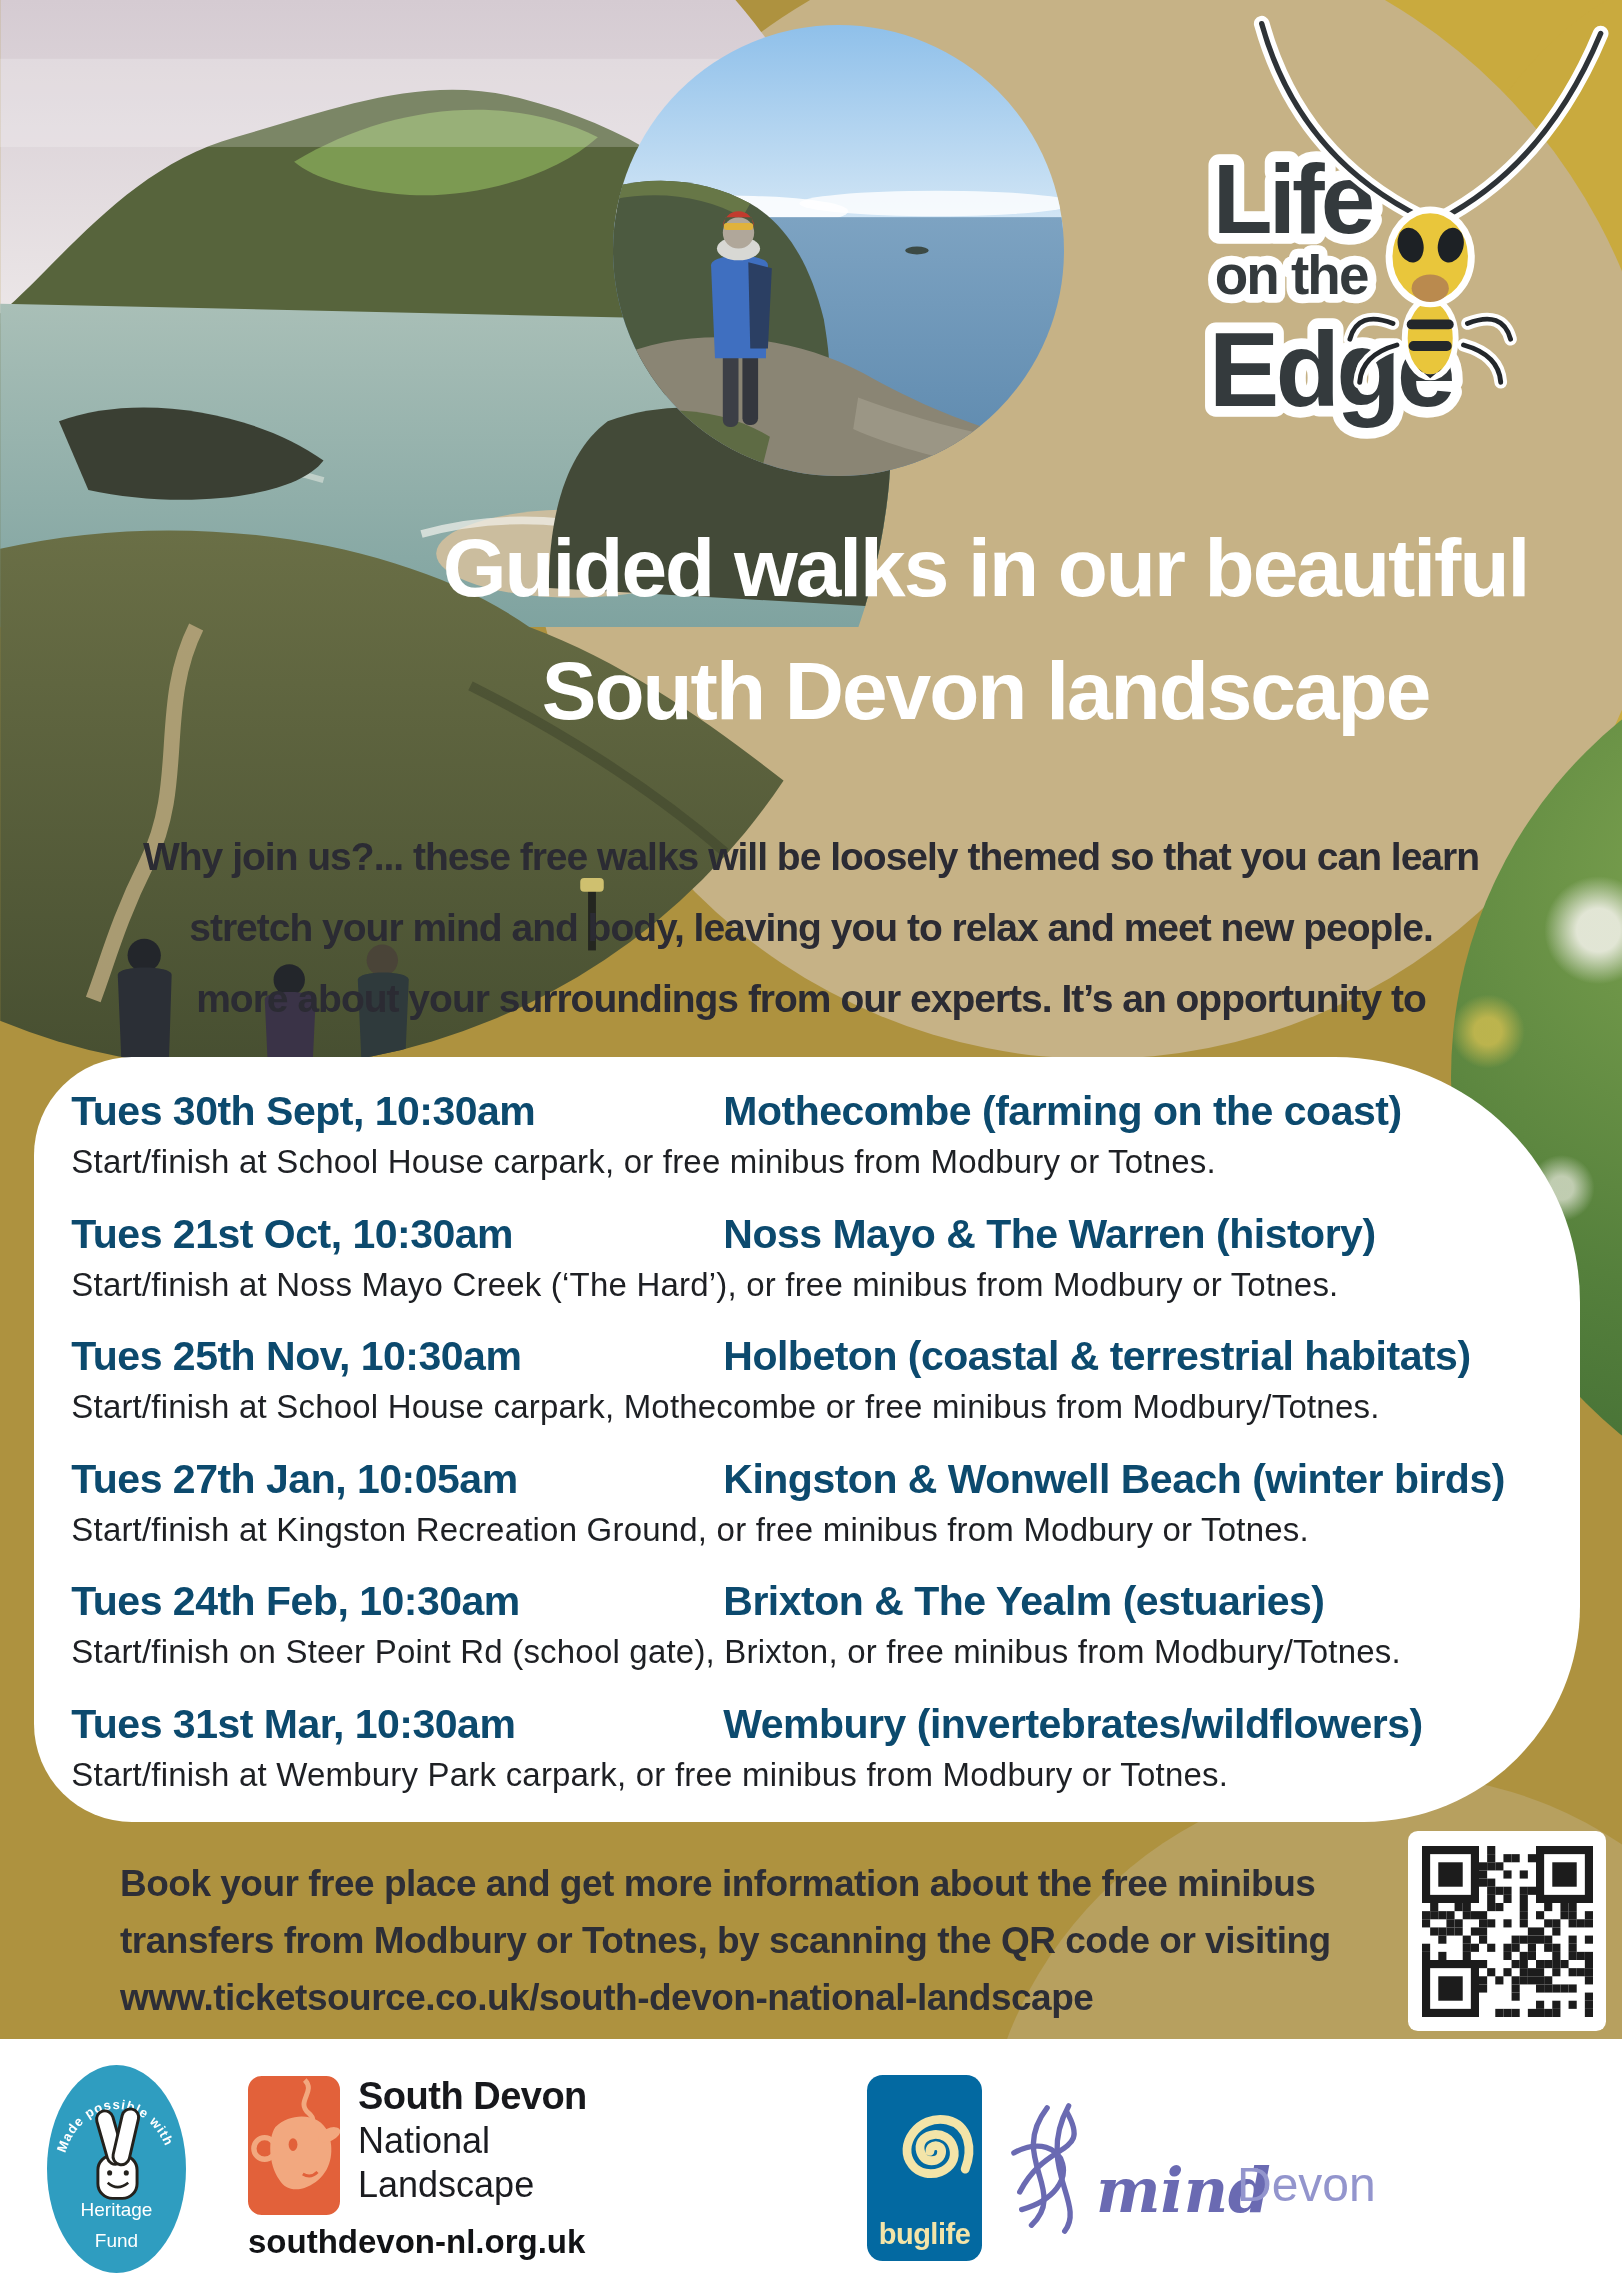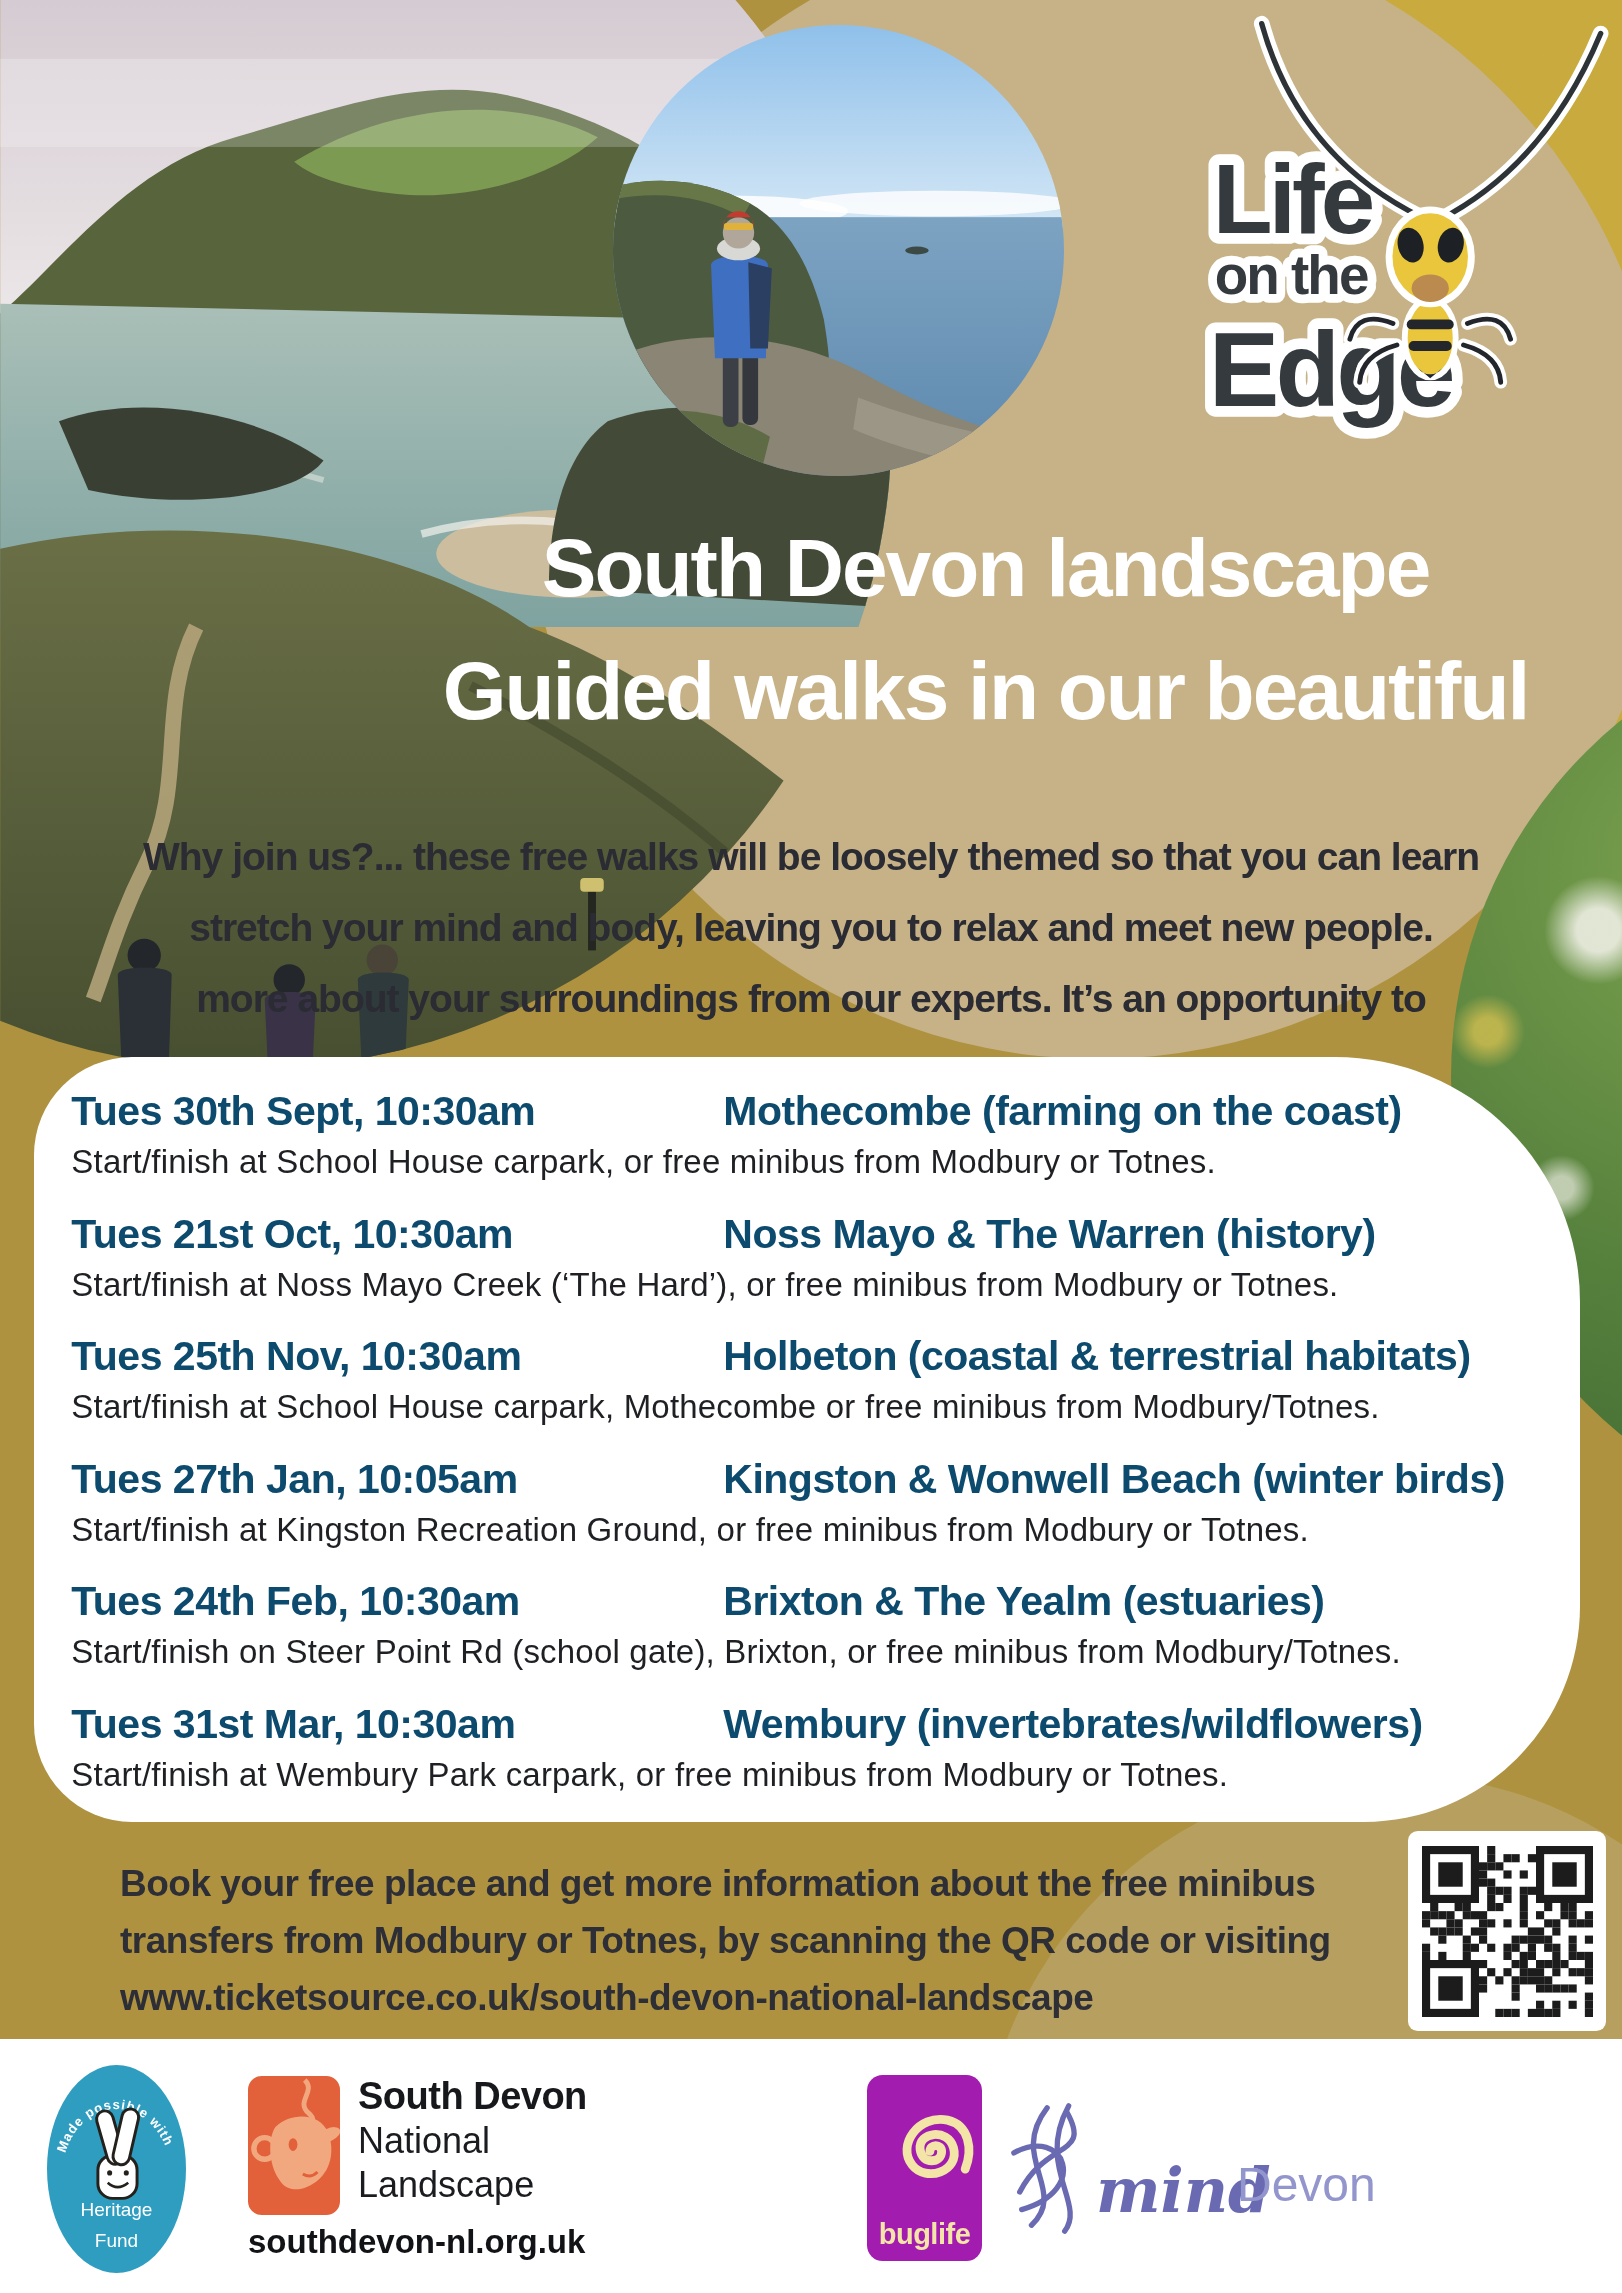--- a/index.html
+++ b/index.html
@@ -78,21 +78,21 @@
     color:#fff;font-weight:normal;font-size:19px;line-height:31px;}
 
   .sd-logo{position:absolute;left:248px;top:37px;width:92px;height:139px;
     background:#e2613a;border-radius:13.7px;overflow:hidden;}
   .sd-text{position:absolute;left:358px;top:35px;color:#17181c;}
   .sd-text .l1{font-weight:bold;font-size:38px;line-height:45px;letter-spacing:-0.5px;}
   .sd-text .l2,.sd-text .l3{font-size:36px;line-height:44px;font-weight:400;color:#1b1c20;}
   .sd-url{position:absolute;left:248px;top:184px;color:#121316;font-weight:bold;font-size:33px;}
 
   .buglife{position:absolute;left:867px;top:36px;width:115px;height:186px;
-    background:#a21caf;border-radius:15.7px;}
+    background:#0369a1;border-radius:15.7px;}
   .buglife .bname{position:absolute;left:0;bottom:9.8px;width:100%;text-align:center;
     color:#f3e4a8;font-weight:bold;font-size:29px;letter-spacing:-0.5px;}
 
   .mind-squiggle{position:absolute;left:1008px;top:61px;width:88px;height:137px;}
   .mind-word{position:absolute;left:1096px;top:102px;color:#6a6ab2;
     font-family:"DejaVu Serif",serif;font-style:italic;font-weight:bold;font-size:61px;margin-top:14px;}
   .mind-devon{position:absolute;left:1237px;top:118px;color:#9395cd;font-size:48px;font-weight:400;}
 </style>
 </head>
 <body>
@@ -207,22 +207,22 @@
         <path d="M222,366 A14 12 0 0 0 246,366 L234,376 Z" fill="#23272b"></path>
         <ellipse cx="234" cy="252" rx="42" ry="48" fill="#e9c63b" stroke="#ffffff" stroke-width="7"></ellipse>
         <ellipse cx="234" cy="284" rx="19" ry="14" fill="#ba8a4e"></ellipse>
         <ellipse cx="214" cy="240" rx="13" ry="18" fill="#1d2125" transform="rotate(-14 214 240)"></ellipse>
         <ellipse cx="255" cy="240" rx="13" ry="18" fill="#1d2125" transform="rotate(14 255 240)"></ellipse>
       </g>
     </svg>
   </div>
 
   <div class="title">
+    <div>Guided walks in our beautiful</div>
     <div>South Devon landscape</div>
-    <div>Guided walks in our beautiful</div>
   </div>
 
   <div class="intro">
     <div>Why join us?... these free walks will be loosely themed so that you can learn</div>
     <div>stretch your mind and body, leaving you to relax and meet new people.</div>
     <div>more about your surroundings from our experts. It’s an opportunity to</div>
   </div>
 
   <div class="panel">
     <div class="event">

